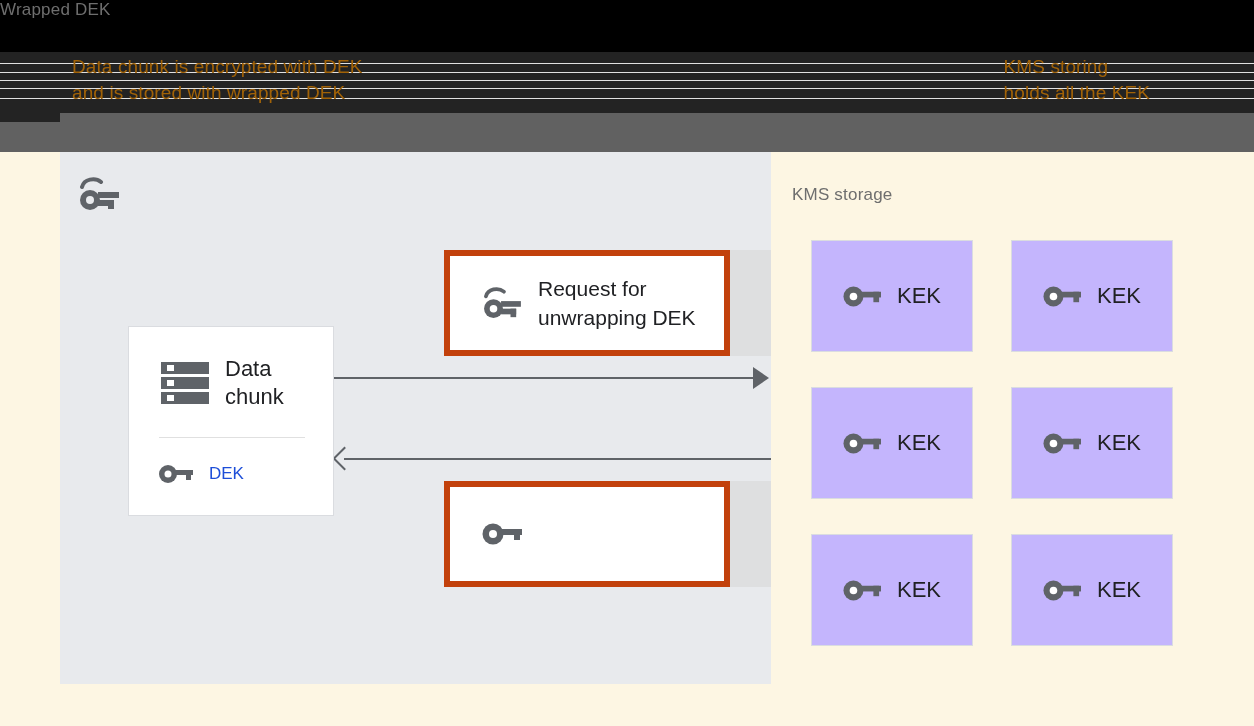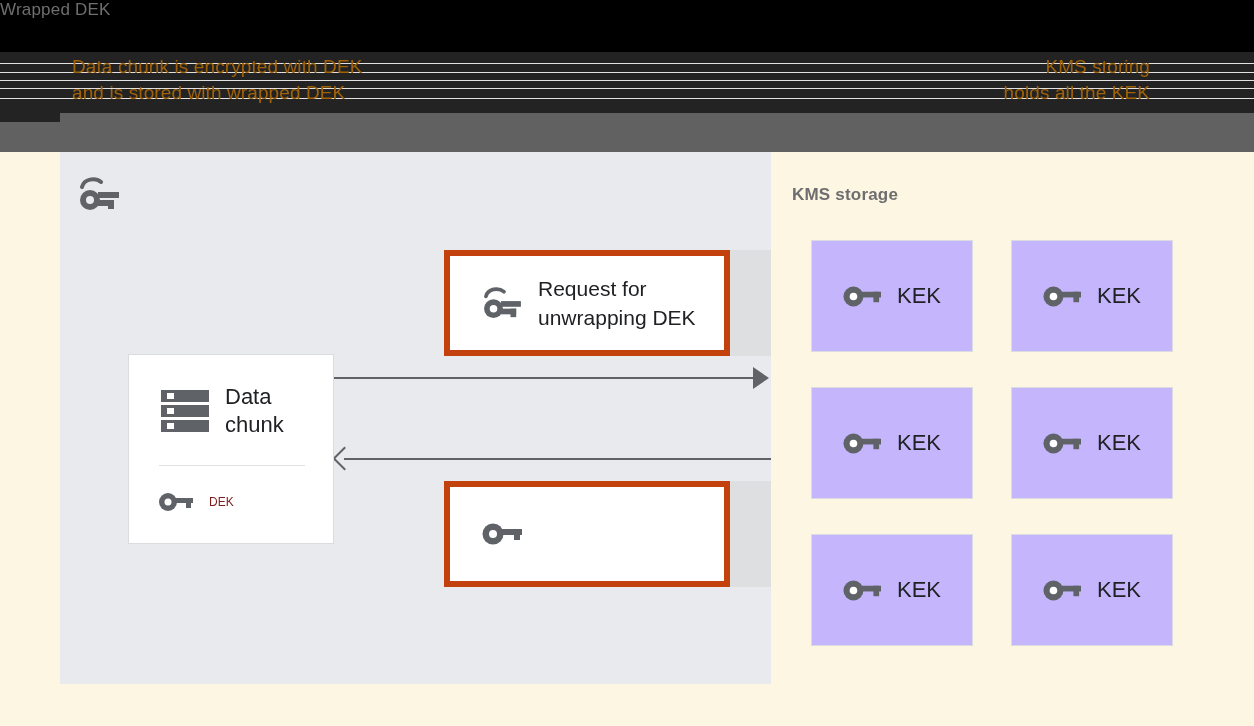--- a/index.html
+++ b/index.html
@@ -16,63 +16,63 @@
   .band-dark   { position:absolute; left:0; top:52px; width:1254px; height:61px; background:#232323; }
   .band-dark-lower { position:absolute; left:0; top:113px; width:60px; height:39px; background:#232323; }
   .band-gray   { position:absolute; left:60px; top:113px; width:1194px; height:39px; background:#616161; }
   .band-gray-left { position:absolute; left:0; top:122px; width:60px; height:30px; background:#616161; }
 
   .caption {
     position:absolute; color:#a16207; font-size:19px; line-height:26px;
     letter-spacing:.1px; white-space:pre-line; font-weight:400;
   }
   .caption-left  { left:72px; top:54px; }
-  .caption-right { right:104px; top:54px; text-align:right; }
+  .caption-right { right:104px; top:54px; }
 
   
   .rule { position:absolute; height:1px; background:#f2f2f2; opacity:.92; }
 
   
   .panel-left {
     position:absolute; left:60px; top:152px; width:711px; height:532px;
     background:#e8eaed;
   }
   .panel-right {
     position:absolute; left:771px; top:152px; width:483px; height:532px;
     background:#fdf6e3;
   }
   .panel-title {
     position:absolute; font-size:17px; color:#6e6e6e; letter-spacing:.2px;
   }
-  .panel-right .panel-title { left:21px;  top:33px;font-weight:bold; }
+  .panel-right .panel-title { left:21px;  top:33px; }
 
   
   .hdr-icon { position:absolute; left:78px; top:176px; width:42px; height:36px; }
 
   
   .strip {
     position:absolute; background:#dedfe0;
   }
   .strip-top    { left:670px; top:250px; width:101px; height:106px; }
   .strip-bottom { left:670px; top:481px; width:101px; height:106px; }
 
   
   .chunk-card {
     position:absolute; left:128px; top:326px; width:206px; height:190px;
-    background:#fff; border:1px solid #dadce0;margin-top:28px;
+    background:#fff; border:1px solid #dadce0;
   }
   .chunk-top { display:flex; align-items:center; gap:14px; padding:28px 0 0 30px; }
   .chunk-label {
     font-size:22px; color:#202124; line-height:28px; white-space:pre-line;
   }
   .chunk-divider {
     position:absolute; left:30px; top:110px; width:146px; height:1px; background:#e0e0e0;
   }
   .chunk-bottom { position:absolute; left:30px; top:136px; display:flex; align-items:center; gap:16px; }
-  .chunk-dek-label { font-size:12px; color:#7f1d1d; }
+  .chunk-dek-label { font-size:17px; color:#1d4ed8; }
 
   
   .msg-box {
     position:absolute; background:#fff; border:6px solid #c2410c;
     display:flex; align-items:center; gap:16px; padding-left:32px;
   }
   .msg-request { left:444px; top:250px; width:286px; height:106px; }
   .msg-return  { left:444px; top:481px; width:286px; height:106px; }
   .msg-label { font-size:21px; color:#202124; line-height:29px; white-space:pre-line; }
 

